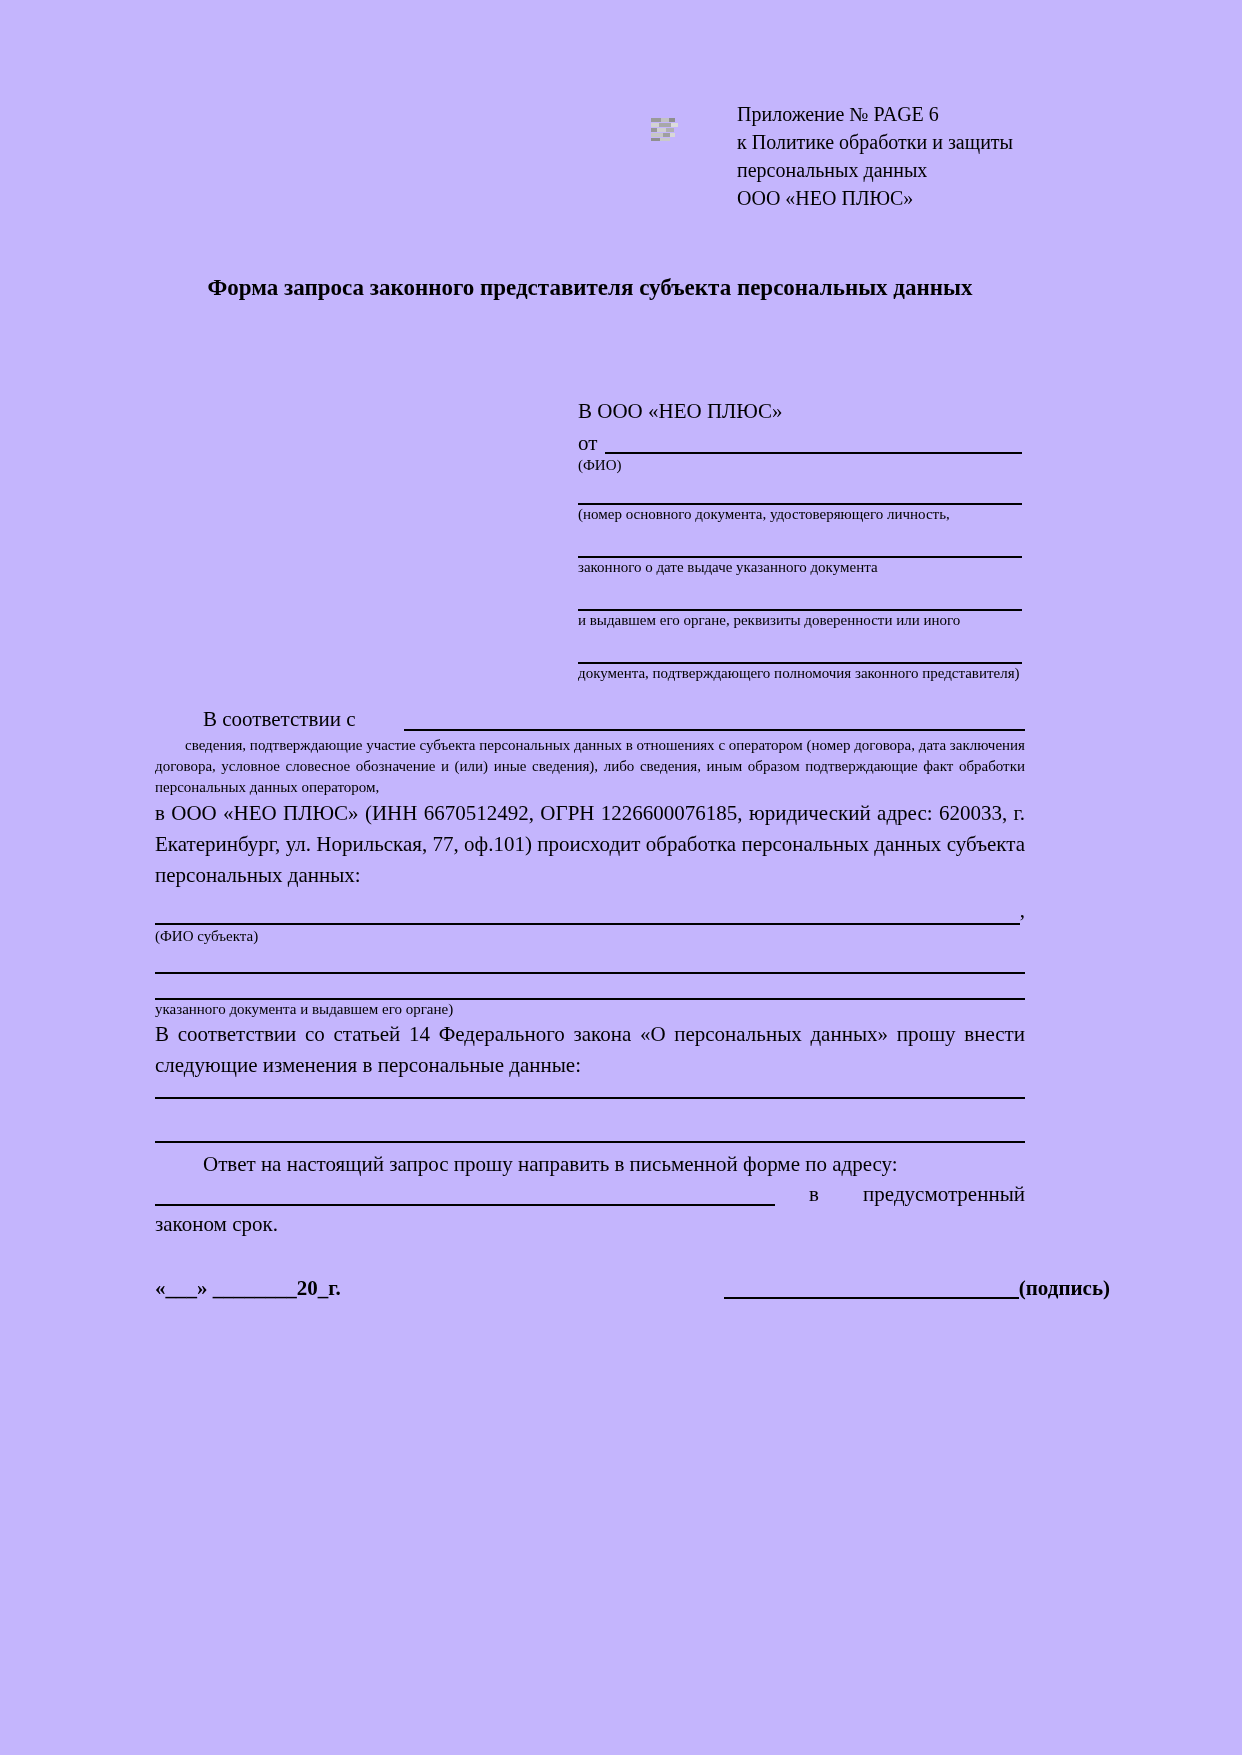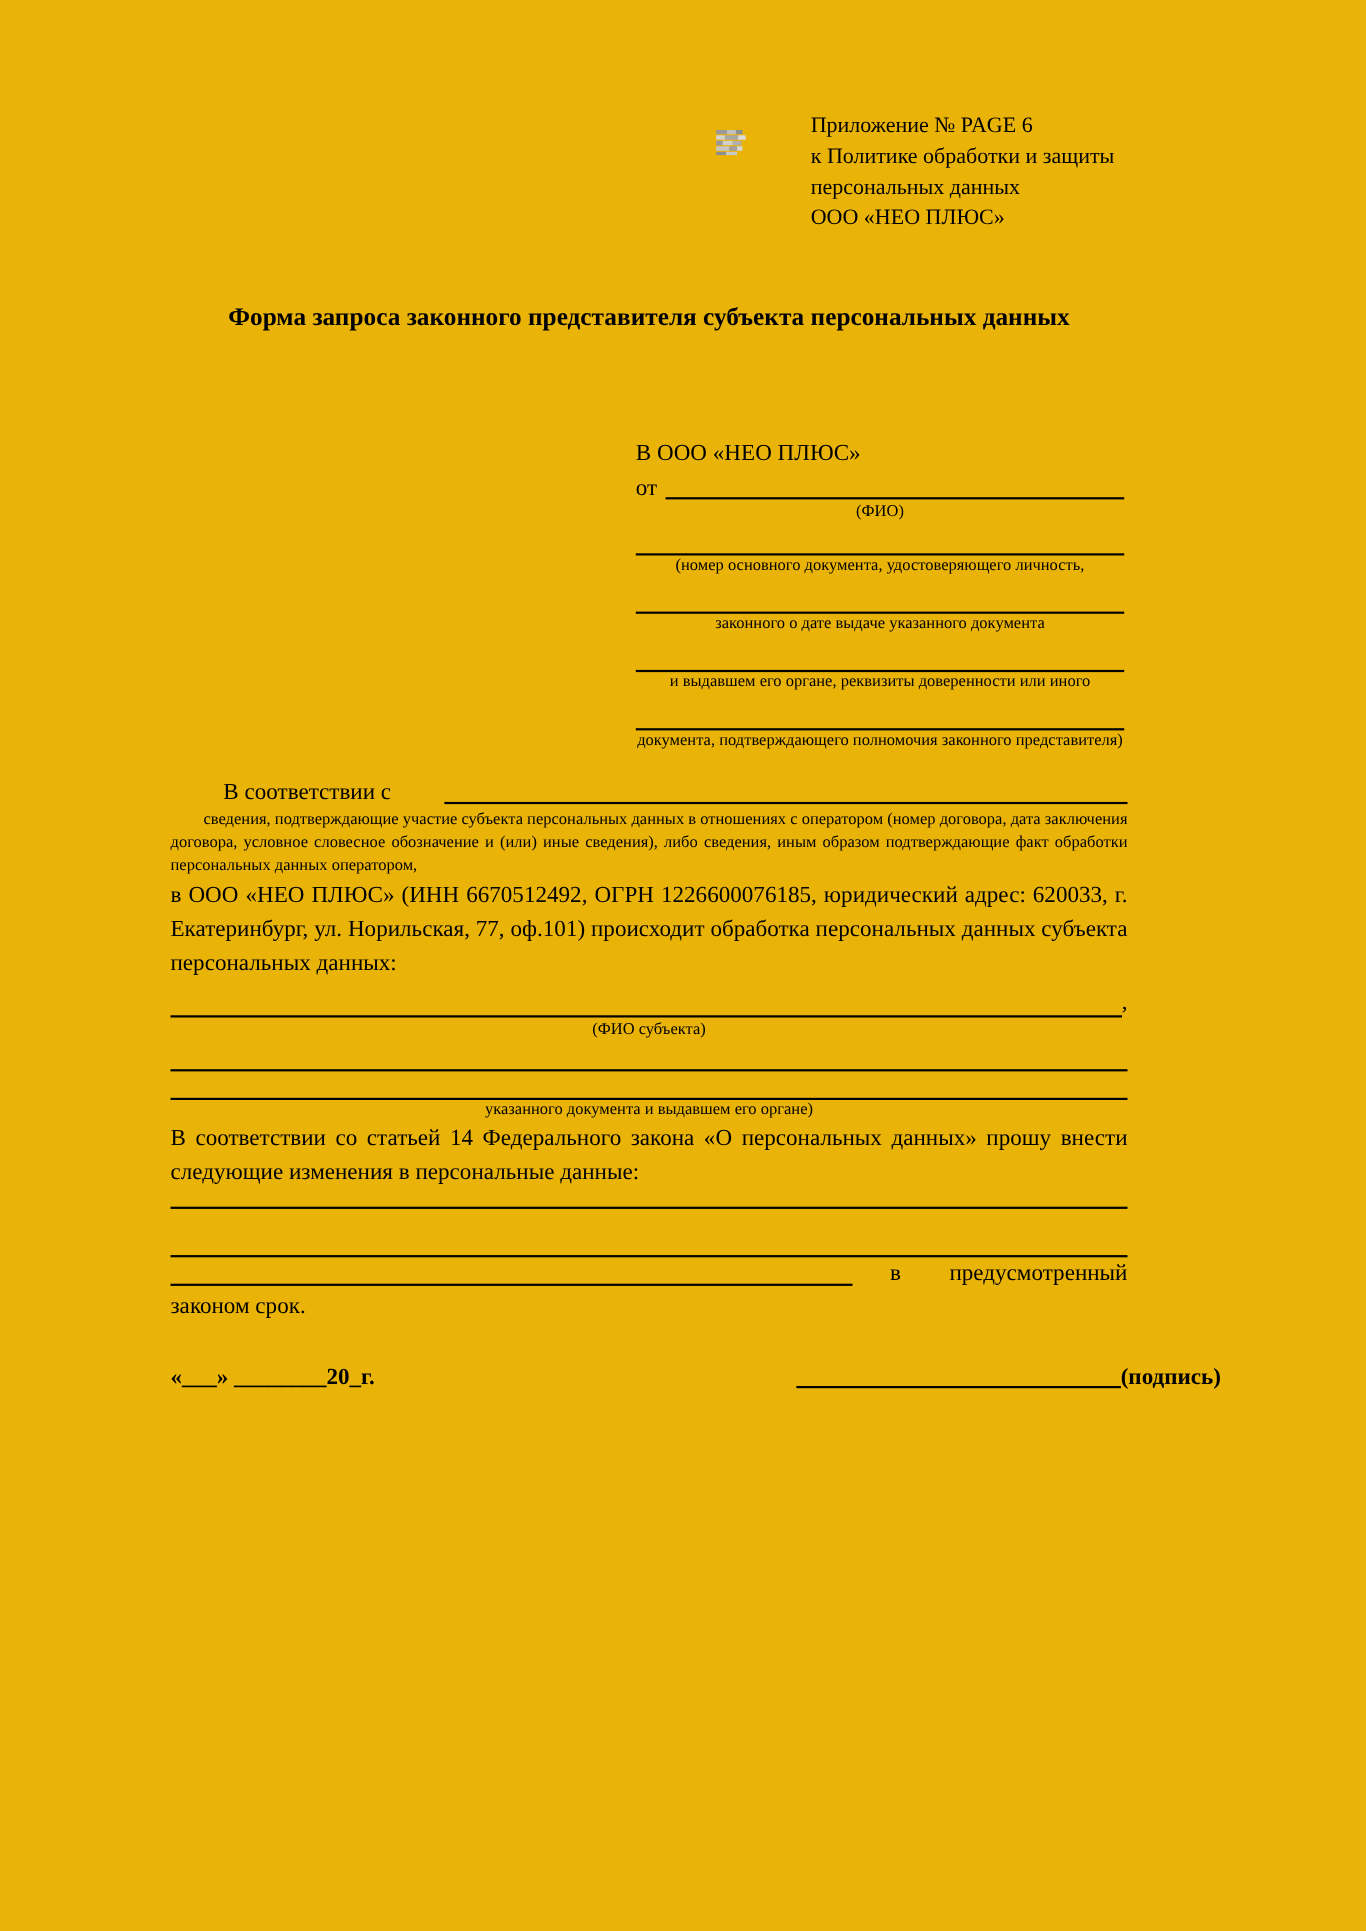--- a/index.html
+++ b/index.html
@@ -1,19 +1,19 @@
 <!DOCTYPE html>
 <html><head>
 <meta charset="utf-8">
 <style>
   html,body{margin:0;padding:0;background:#ffffff;}
   .page{
     position:relative;
     width:1242px;height:1755px;
-    background:#eab308;
+    background:#c4b5fd;
     font-family:"Liberation Serif","DejaVu Serif",serif;
     color:#000;
     overflow:hidden;
   }
   
   .hdr{
     position:absolute;left:737px;top:100px;width:330px;
     font-size:20px;line-height:28px;text-align:left;
   }
   .blob{position:absolute;left:651px;top:118px;}
@@ -24,21 +24,21 @@
   }
   
   .addr{
     position:absolute;left:578px;top:398px;width:444px;
     font-size:21px;line-height:26px;
   }
   .addr .to{margin-bottom:6px;}
   .row{display:flex;}
   .fill{flex:1;border-bottom:2px solid #000;align-self:stretch;margin-bottom:2px;}
   .addr .from-row span.lbl{margin-right:8px;}
-  .cap{font-size:15px;line-height:19px;text-align:center;}
+  .cap{font-size:15px;line-height:19px;}
   .addr .blank{height:26px;border-bottom:2px solid #000;margin-top:6px;}
   .addr .blank.first{height:22px;}
   .addr .cap{margin-bottom:0;}
   
   .main{position:absolute;left:155px;top:706px;width:870px;font-size:21px;line-height:31px;}
   .zapros{text-align:center;margin:0 0 12px 0;font-size:21px;font-weight:normal;}
   .intro-row{display:flex;line-height:27px;gap:40px;}
   .intro-row .lbl{margin-left:48px;margin-right:8px;white-space:nowrap;}
   .footnote{font-size:15px;line-height:21px;text-align:justify;text-indent:30px;margin:2px 0 0 0;}
   .para{text-align:justify;margin:0;}
@@ -127,20 +127,21 @@
     <div class="blankline b1"></div>
 
     <div class="blankline b2"></div>
     <div class="cap">указанного документа и выдавшем его органе)</div>
 
     <p class="para">В соответствии со статьей 14 Федерального закона «О персональных данных» прошу внести следующие изменения в персональные данные:</p>
 
     <div class="blankline b3"></div>
     <div class="blankline b4"></div>
 
+    <div class="answer1">Ответ на настоящий запрос прошу направить в письменной форме по адресу:</div>
     <div class="answer2">
       <span class="ln"></span>
       <span class="just">
         <span>в</span>
         <span>предусмотренный</span>
       </span>
     </div>
     <div>законом срок.</div>
 
     <div class="sig-row">

